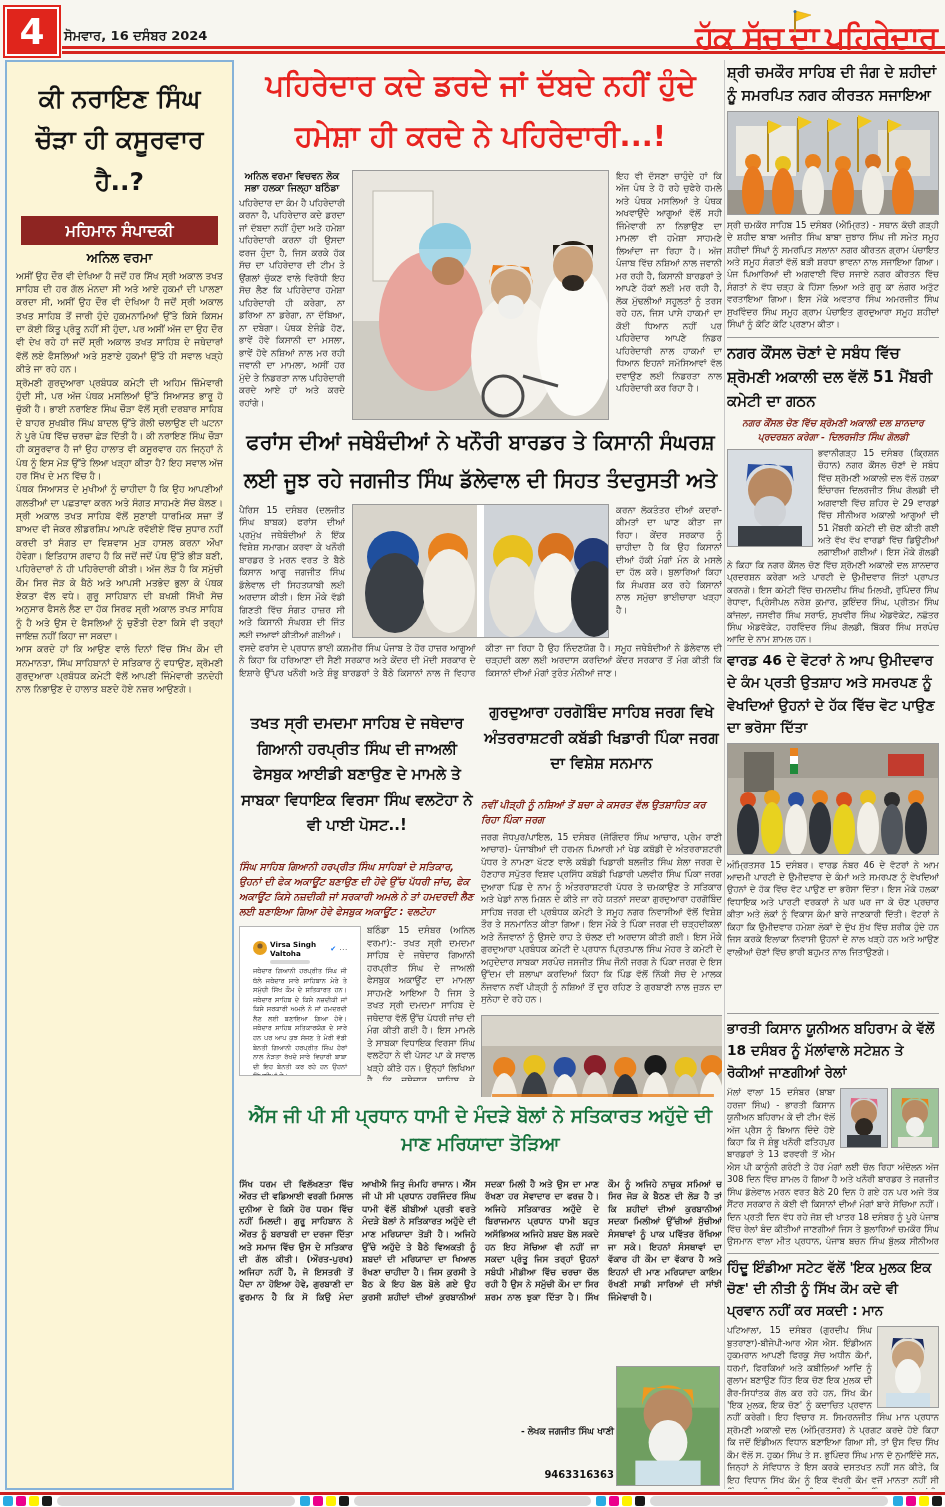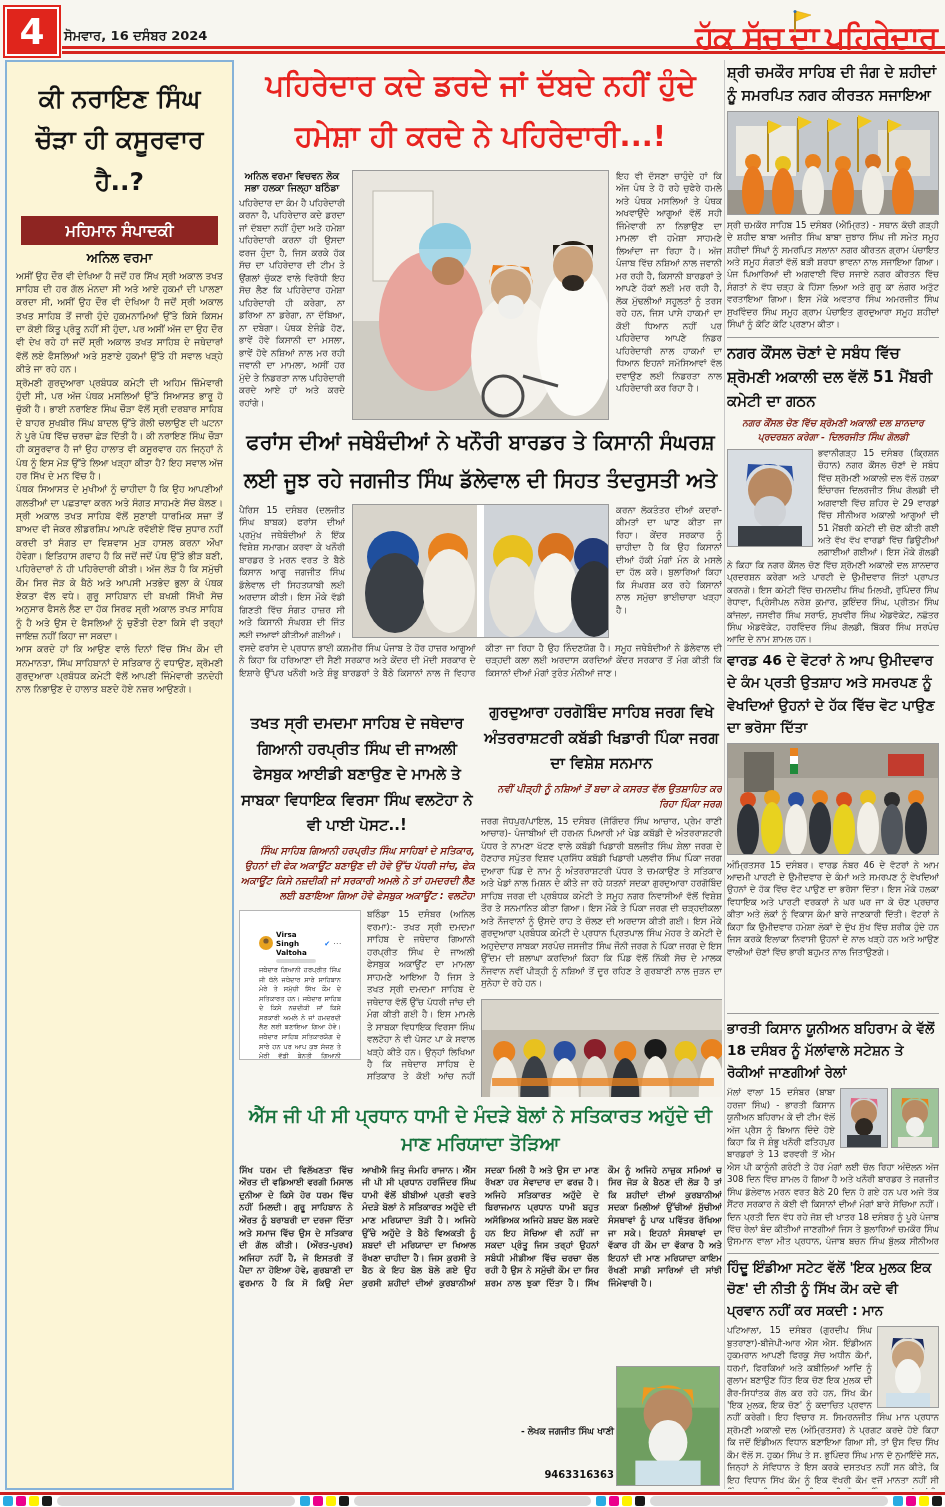--- a/index.html
+++ b/index.html
@@ -37,33 +37,33 @@
   .smalltxt{font-size:8.8px;line-height:1.42;text-align:justify;color:#222;overflow:hidden;}
   .ph{position:relative;overflow:hidden;border:1px solid #9a9a9a;background:#d9d6ce;}
   .france-head{left:239px;top:424px;width:483px;height:76px;font-size:20.5px;font-weight:800;
     color:#0f0f0f;text-align:center;line-height:1.85;overflow:hidden;}
   .france-grid{left:239px;top:504px;width:483px;height:134px;display:grid;
     grid-template-columns:106px 1fr 106px;gap:7px;overflow:hidden;}
   .france-cont{left:239px;top:642px;width:483px;height:82px;column-count:2;column-gap:10px;overflow:hidden;}
   .sub-art{box-sizing:border-box;}
   .v-head{font-size:15px;font-weight:800;text-align:center;line-height:1.7;color:#121212;}
   .v-sub{font-size:9.8px;font-weight:700;font-style:italic;color:#7c1d12;
-    text-align:right;line-height:1.55;margin-top:4px;}
+    text-align:left;line-height:1.55;margin-top:20px;}
   .fbbox{float:left;width:122px;height:150px;background:#fff;border:1px solid #b5b5b5;
-    margin:2px 6px 2px 0;font-size:6.6px;overflow:hidden;box-sizing:border-box;padding:19px;}
+    margin:2px 6px 2px 0;font-size:6.6px;overflow:hidden;box-sizing:border-box;padding:13px;}
   .fbhead{display:flex;align-items:center;gap:3px;}
   .fbname{font-weight:700;font-size:7.2px;color:#0a0a0a;}
   .fbcheck{color:#1877f2;font-size:7px;}
   .fbdots{margin-left:auto;color:#666;font-size:8px;}
   .fbmeta{height:4px;width:40px;background:#d8d8d8;border-radius:2px;margin:2px 0 3px 17px;}
   .fbtext{color:#222;line-height:1.45;text-align:justify;}
   .pinka-photo{width:100%;height:148px;margin-top:4px;}
   .sgpc{left:239px;top:1102px;width:483px;height:388px;overflow:hidden;}
   .sgpc-head{font-size:18.5px;font-weight:800;color:#15713b;text-align:center;line-height:1.5;
-    margin-bottom:6px;}
+    margin-bottom:20px;}
   .sgpc-body{column-count:4;column-gap:9px;font-size:8.7px;line-height:1.45;
     text-align:justify;height:330px;overflow:hidden;color:#222;font-weight:bold;}
   .sgpc-photo{position:absolute;right:2px;bottom:4px;width:102px;height:118px;background:#fff;}
   .sgpc-cap{position:absolute;right:108px;bottom:10px;width:112px;text-align:right;
     font-size:9px;font-weight:700;background:#f7f6f0;}
   .sgpc-cap .ph-num{font-size:10px;margin-top:32px;}
   
   .rcol{left:727px;width:212px;}
   .r-head{font-size:14.6px;font-weight:800;line-height:1.6;color:#121212;overflow:hidden;}
   .r-sub{font-size:9.3px;font-weight:700;font-style:italic;color:#7c1d12;text-align:center;line-height:1.5;}

